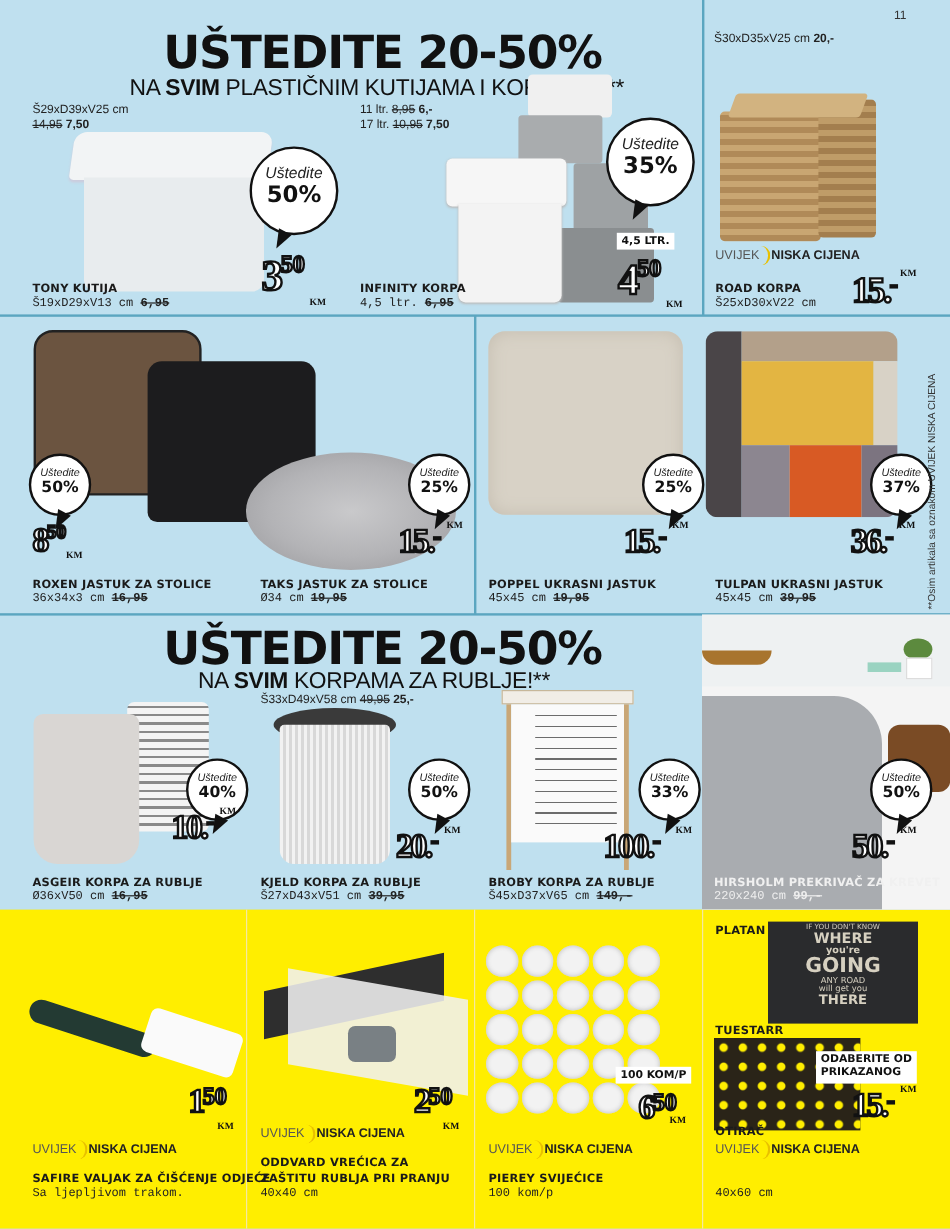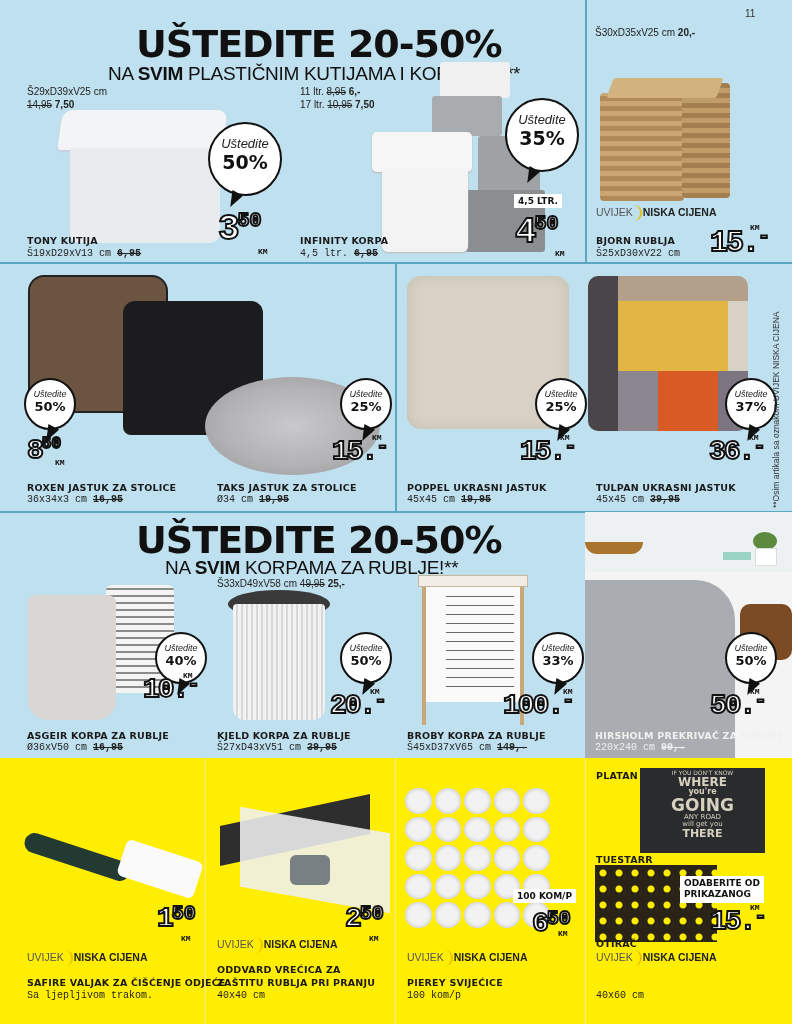--- a/index.html
+++ b/index.html
@@ -18,21 +18,21 @@
 .pname{position:absolute;font-family:"DejaVu Sans",sans-serif;font-weight:700;font-size:9.5px;color:#1a1a1a;white-space:nowrap;letter-spacing:0.2px}
 .pdim{position:absolute;font-family:Liberation Mono, monospace;font-size:10px;color:#222;white-space:nowrap}
 .pdim s{font-weight:700}
 .bubble{position:absolute;width:52px;height:52px;border:2.5px solid #111;border-radius:50%;background:#fff;text-align:center}
 .bubble .bl{font-family:"Liberation Sans",sans-serif;font-style:italic;font-size:9px;margin-top:9px;display:block;color:#222}
 .bubble .bp{font-family:"DejaVu Sans",sans-serif;font-weight:900;font-size:13px;display:block;color:#111}
 .bubble.big{width:74px;height:74px}
 .bubble.big .bl{font-size:13px;margin-top:12px}
 .bubble.big .bp{font-size:19px}
 .bubble::after{content:"";position:absolute;left:18px;bottom:-14px;width:0;height:0;border-left:6px solid transparent;border-right:6px solid transparent;border-top:16px solid #111;transform:rotate(28deg)}
-.price{position:absolute;font-family:Liberation Mono, monospace;font-weight:900;color:#fff;-webkit-text-stroke:2px #111;white-space:nowrap;line-height:1}
+.price{position:absolute;font-family:Liberation Serif, serif;font-weight:900;color:#fff;-webkit-text-stroke:2px #111;white-space:nowrap;line-height:1}
 .price .main{font-size:36px;letter-spacing:-2px}
 .price .sup{font-size:20px;vertical-align:top;position:relative;top:-1px}
 .price .km{position:absolute;font-size:8px;-webkit-text-stroke:0;color:#111;font-weight:700}
 .logo{position:absolute;font-family:"Liberation Sans",sans-serif;font-size:10.5px;white-space:nowrap;color:#555}
 .logo b{color:#222;font-weight:700}
 .logo .arc{display:inline-block;width:8px;height:16px;border-right:2px solid #e8c000;border-radius:0 10px 10px 0;vertical-align:middle;margin:0 1px}
 .tag{position:absolute;background:#fff;font-family:"DejaVu Sans",sans-serif;font-weight:700;font-size:9px;padding:2px 4px;color:#111}
 .pagenum{position:absolute;font-family:"Liberation Sans",sans-serif;font-size:10px;color:#333}
 .vert{position:absolute;font-family:"Liberation Sans",sans-serif;font-size:8.5px;color:#333;transform:rotate(-90deg);transform-origin:left top;white-space:nowrap}
 
@@ -96,21 +96,21 @@
 
 <div>
   <div class="small" style="left:595px;top:27px"><span>Š30xD35xV25 cm</span> <b>20,-</b></div>
   <div class="shape" style="left:600px;top:78px;width:130px;height:130px">
     <div style="position:absolute;left:0;top:15px;width:84px;height:108px;background:repeating-linear-gradient(0deg,#b08a58 0 5px,#c9a672 5px 10px);border-radius:4px"></div>
     <div style="position:absolute;left:82px;top:5px;width:48px;height:115px;background:repeating-linear-gradient(0deg,#a37e4e 0 5px,#bf9c68 5px 10px);border-radius:4px"></div>
     <div style="position:absolute;left:10px;top:0;width:110px;height:20px;background:#d2b380;border-radius:3px;transform:skewX(-20deg)"></div>
   </div>
   <div class="logo" style="left:596px;top:205px"><span>UVIJEK</span><span class="arc"></span><b>NISKA CIJENA</b></div>
   <div class="price" style="left:710px;top:228px"><span class="main" style="font-size:30px">15.</span><span class="sup">-</span><span class="km" style="left:40px;top:-4px">KM</span></div>
-  <div class="pname" style="left:596px;top:235px">BJORN RUBLJA</div>
+  <div class="pname" style="left:596px;top:235px">ROAD KORPA</div>
   <div class="pdim" style="left:596px;top:248px">Š25xD30xV22 cm</div>
 </div>
 
 <div>
   <div class="shape" style="left:28px;top:275px;width:240px;height:160px">
     <div style="position:absolute;left:0;top:0;width:140px;height:138px;background:#6b5440;border:2px solid #222;border-radius:16px 16px 8px 8px"></div>
     <div style="position:absolute;left:95px;top:26px;width:140px;height:134px;background:#1c1c1e;border-radius:12px 12px 8px 8px"></div>
   </div>
   <div class="bubble" style="left:24px;top:378px">
       <span class="bl">Uštedite</span>

